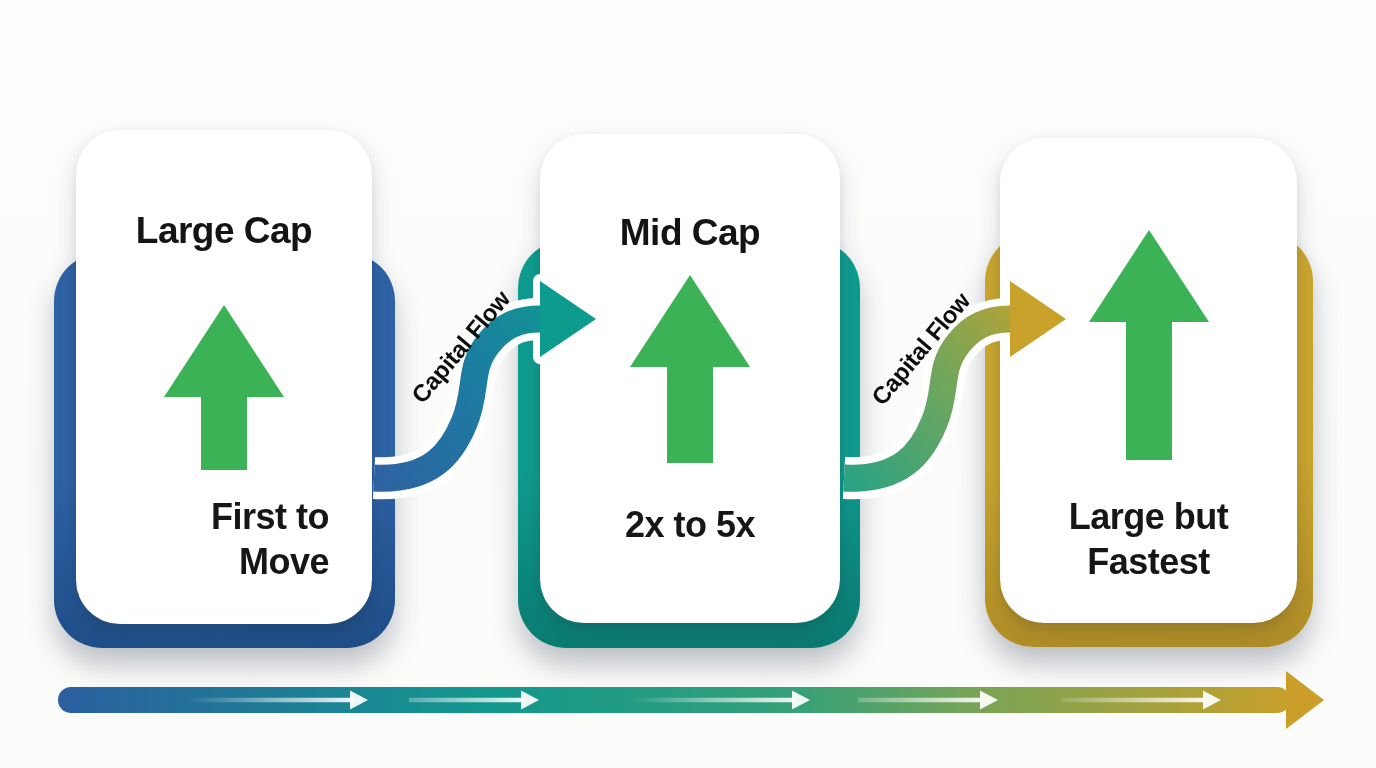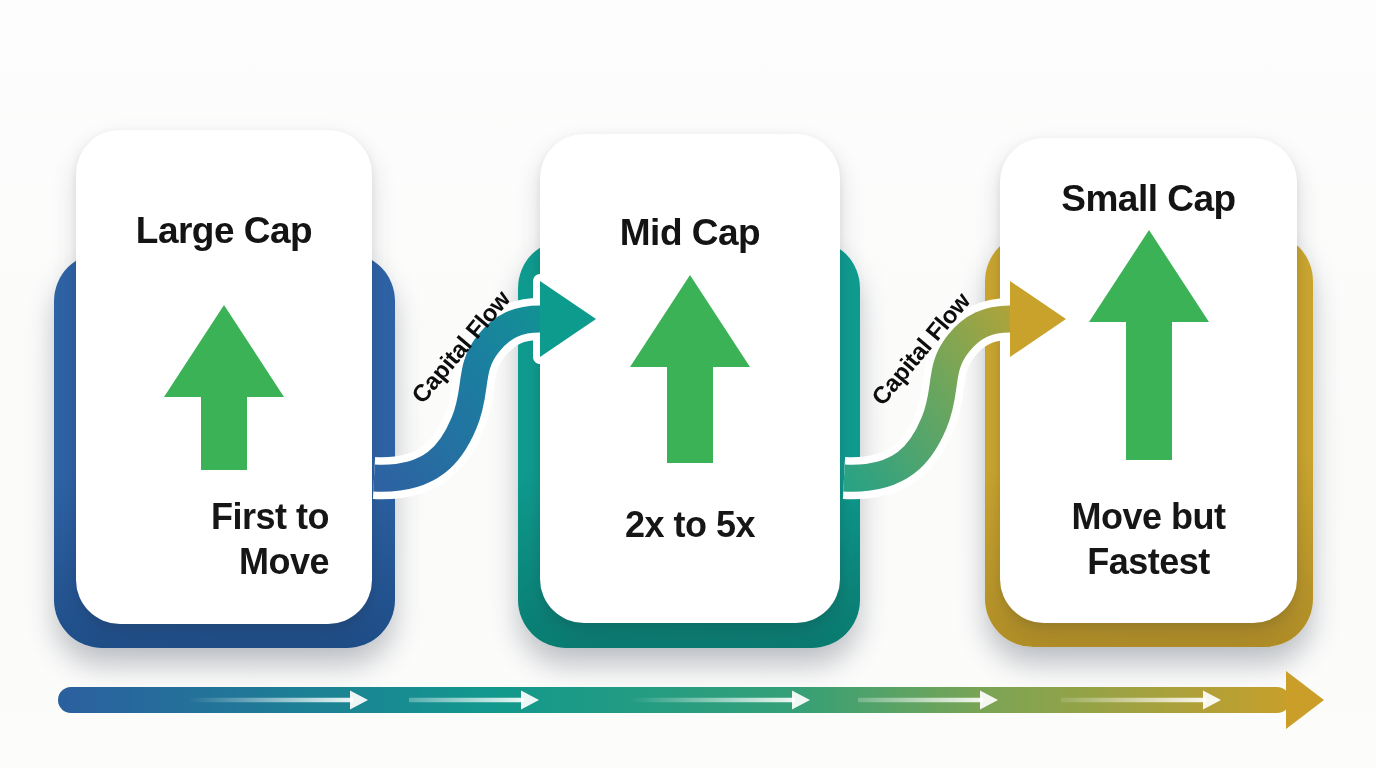--- a/index.html
+++ b/index.html
@@ -65,25 +65,24 @@
 
   <div class="card card2">
     <div class="card-title">Mid Cap</div>
     <svg class="up-arrow" width="120" height="188" viewBox="0 0 120 188">
       <polygon points="60,0 120,92 83,92 83,188 37,188 37,92 0,92" fill="#3cb257"></polygon>
     </svg>
     <div class="card-subtitle">2x to 5x</div>
   </div>
 
   <div class="card card3">
-    <div class="card-title">Small Cap</div>
     <svg class="up-arrow" width="120" height="230" viewBox="0 0 120 230">
       <polygon points="60,0 120,92 83,92 83,230 37,230 37,92 0,92" fill="#3cb257"></polygon>
     </svg>
-    <div class="card-subtitle">Move but Fastest</div>
+    <div class="card-subtitle">Large but Fastest</div>
   </div>
 
   <svg class="overlay" width="1376" height="768" viewBox="0 0 1376 768">
     <defs>
       <linearGradient id="flow1" gradientUnits="userSpaceOnUse" x1="374" y1="478" x2="596" y2="319">
         <stop offset="0" stop-color="#2e62a3"></stop>
         <stop offset="0.55" stop-color="#1b7ea0"></stop>
         <stop offset="1" stop-color="#0d9b8e"></stop>
       </linearGradient>
       <linearGradient id="flow2" gradientUnits="userSpaceOnUse" x1="844" y1="478" x2="1066" y2="319">

